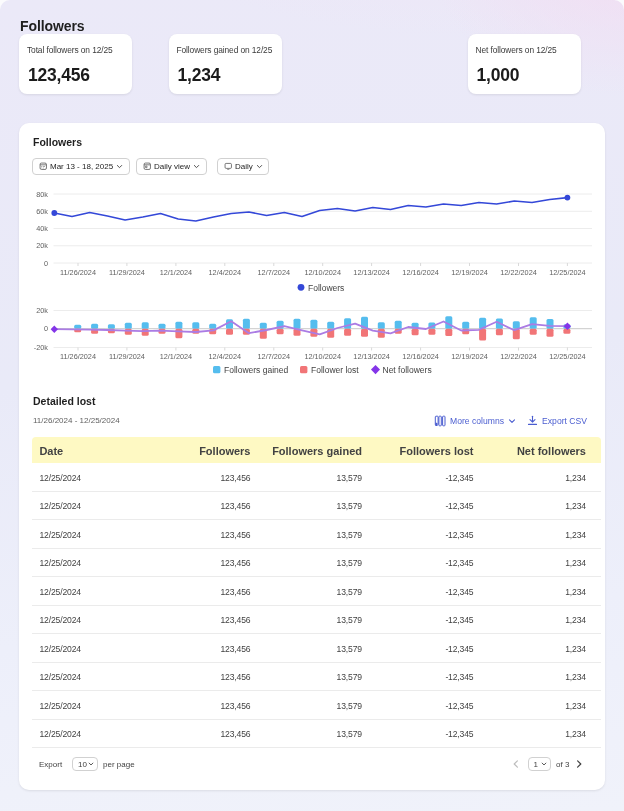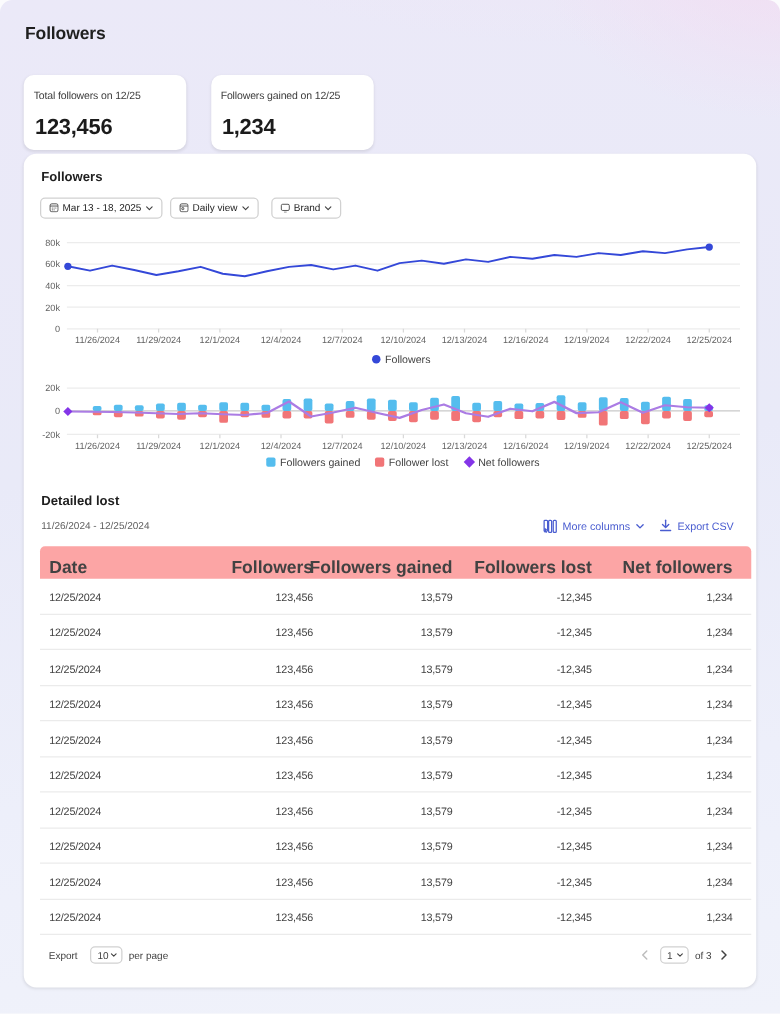--- a/index.html
+++ b/index.html
@@ -3,47 +3,51 @@
 * { margin:0; padding:0; box-sizing:border-box; }
 html,body { width:624px; height:811px; background:#fbfbfd; font-family:"Liberation Sans",sans-serif; overflow:hidden; }
 .abs { position:absolute; }
 .stage { position:absolute; inset:0; border-radius:10px 10px 0 0; overflow:hidden;
   background:
    radial-gradient(280px 190px at 101% -5%, rgba(242,221,242,0.95), rgba(242,221,242,0) 72%),
    radial-gradient(520px 170px at 78% -10%, rgba(241,227,244,0.55), rgba(241,227,244,0) 70%),
    linear-gradient(175deg, #ebe9f8 0%, #e9eaf8 45%, #edeffa 75%, #f0f2fa 100%);
 }
 h1 { position:absolute; left:20px; top:18px; font-size:14px; color:#1f1f1f; letter-spacing:-0.1px; }
-.scard { top:60px; width:130px; height:60px; background:#fff; border-radius:8px; box-shadow:0 1px 2.5px rgba(0,0,0,0.09);text-align:center; }
+.scard { top:34px; width:113px; height:60px; background:#fff; border-radius:8px; box-shadow:0 1px 2.5px rgba(0,0,0,0.09);text-align:center; }
 .slab { position:absolute; left:8px; top:11px; font-size:8.4px; color:#3b3b3b; letter-spacing:-0.1px; }
 .sval { position:absolute; left:9px; top:31px; font-size:17.5px; font-weight:bold; color:#1b1b1b; letter-spacing:-0.2px; }
 .bigcard { left:19px; top:123px; width:586px; height:667px; background:#fff; border-radius:10px; box-shadow:0 1px 2.5px rgba(0,0,0,0.09); }
 .sect { font-weight:bold; font-size:10.5px; color:#1f1f1f; }
 .btn { position:absolute; top:34.5px; height:17px; border:1px solid #d1d1d1; border-radius:4px; background:#fff; display:flex; align-items:center; gap:3px; padding:0 5.5px; font-size:8px; color:#242424; }
 .ax { font-size:7.3px; fill:#616161; font-family:"Liberation Sans",sans-serif; }
 .range { position:absolute; left:14px; top:293px; font-size:8px; color:#616161; }
 .link { font-size:8.6px; color:#4a5dd0; display:flex; align-items:center; gap:4px; }
-.thead { position:absolute; left:12.6px; top:314px; width:569.4px; height:26px; background:#fca5a5; border-radius:4px 4px 0 0; font-size:14px; font-weight:bold; color:#424242; }
+.thead { position:absolute; left:12.6px; top:314px; width:569.4px; height:26px; background:#fef9c3; border-radius:4px 4px 0 0; font-size:11px; font-weight:bold; color:#424242; }
 .thead span { top:8px; }
 .row { left:12.6px; width:569.4px; height:28.5px; border-bottom:1px solid #ebebeb; font-size:8.6px; color:#424242; }
 .row span { top:9.5px; letter-spacing:-0.15px; }
 .num { text-align:right; }
 .foot { position:absolute; left:0; top:625px; width:586px; height:42px; font-size:8px; color:#424242; }
 .selbox { position:absolute; border:1px solid #d1d1d1; border-radius:4px; height:14px; font-size:8px; display:flex; align-items:center; justify-content:space-between; padding:0 3px 0 5px; background:#fff; }
 </style></head><body>
 <div class="stage">
 <h1>Followers</h1>
 <div class="abs scard" style="left:19.0px">
 <div class="slab">Total followers on 12/25</div>
 <div class="sval">123,456</div>
 </div>
 <div class="abs scard" style="left:168.5px">
 <div class="slab">Followers gained on 12/25</div>
 <div class="sval">1,234</div>
 </div>
+<div class="abs scard" style="left:467.5px">
+<div class="slab">Net followers on 12/25</div>
+<div class="sval">1,000</div>
+</div>
 
 <div class="abs bigcard">
   <div class="abs sect" style="left:14px;top:13px">Followers</div>
   <div class="btn" style="left:13px">
         <svg width="8.5" height="8.5" viewBox="0 0 12 12" fill="none" stroke="#424242" stroke-width="1">
           <rect x="1.5" y="1.5" width="9" height="9" rx="2"></rect>
           <path d="M1.5 4h9"></path>
           <circle cx="4" cy="6.3" r="0.6" fill="#424242" stroke="none"></circle>
           <circle cx="6" cy="6.3" r="0.6" fill="#424242" stroke="none"></circle>
           <circle cx="8" cy="6.3" r="0.6" fill="#424242" stroke="none"></circle>
@@ -64,21 +68,21 @@
         <span>Daily view</span>
         <svg width="7" height="7" viewBox="0 0 8 8" fill="none" stroke="#424242" stroke-width="1.05" stroke-linecap="round" stroke-linejoin="round">
           <path d="M1.5 2.8 L4 5.3 L6.5 2.8"></path>
         </svg>
       </div>
   <div class="btn" style="left:198px">
         <svg width="8.5" height="8.5" viewBox="0 0 12 12" fill="none" stroke="#424242" stroke-width="1">
           <rect x="1.5" y="2" width="9" height="7" rx="1.5"></rect>
           <path d="M4.5 11h3"></path>
         </svg>
-        <span>Brand</span>
+        <span>Daily</span>
         <svg width="7" height="7" viewBox="0 0 8 8" fill="none" stroke="#424242" stroke-width="1.05" stroke-linecap="round" stroke-linejoin="round">
           <path d="M1.5 2.8 L4 5.3 L6.5 2.8"></path>
         </svg>
       </div>
   <div class="abs sect" style="left:14px;top:272px">Detailed lost</div>
   <div class="range">11/26/2024 - 12/25/2024</div>
   <div class="abs link" style="right:89px;top:292px">
         <svg width="12" height="12" viewBox="0 0 12 12" fill="#4a5dd0">
           <path d="M2 1.2h1.4c.4 0 .7.3.7.7v7.2L3 10.8l-1.7-1V1.9c0-.4.3-.7.7-.7z" fill="none" stroke="#4a5dd0" stroke-width="1"></path>
           <rect x="4.9" y="1.2" width="2.4" height="9.6" rx="0.7" fill="none" stroke="#4a5dd0" stroke-width="1"></rect>

